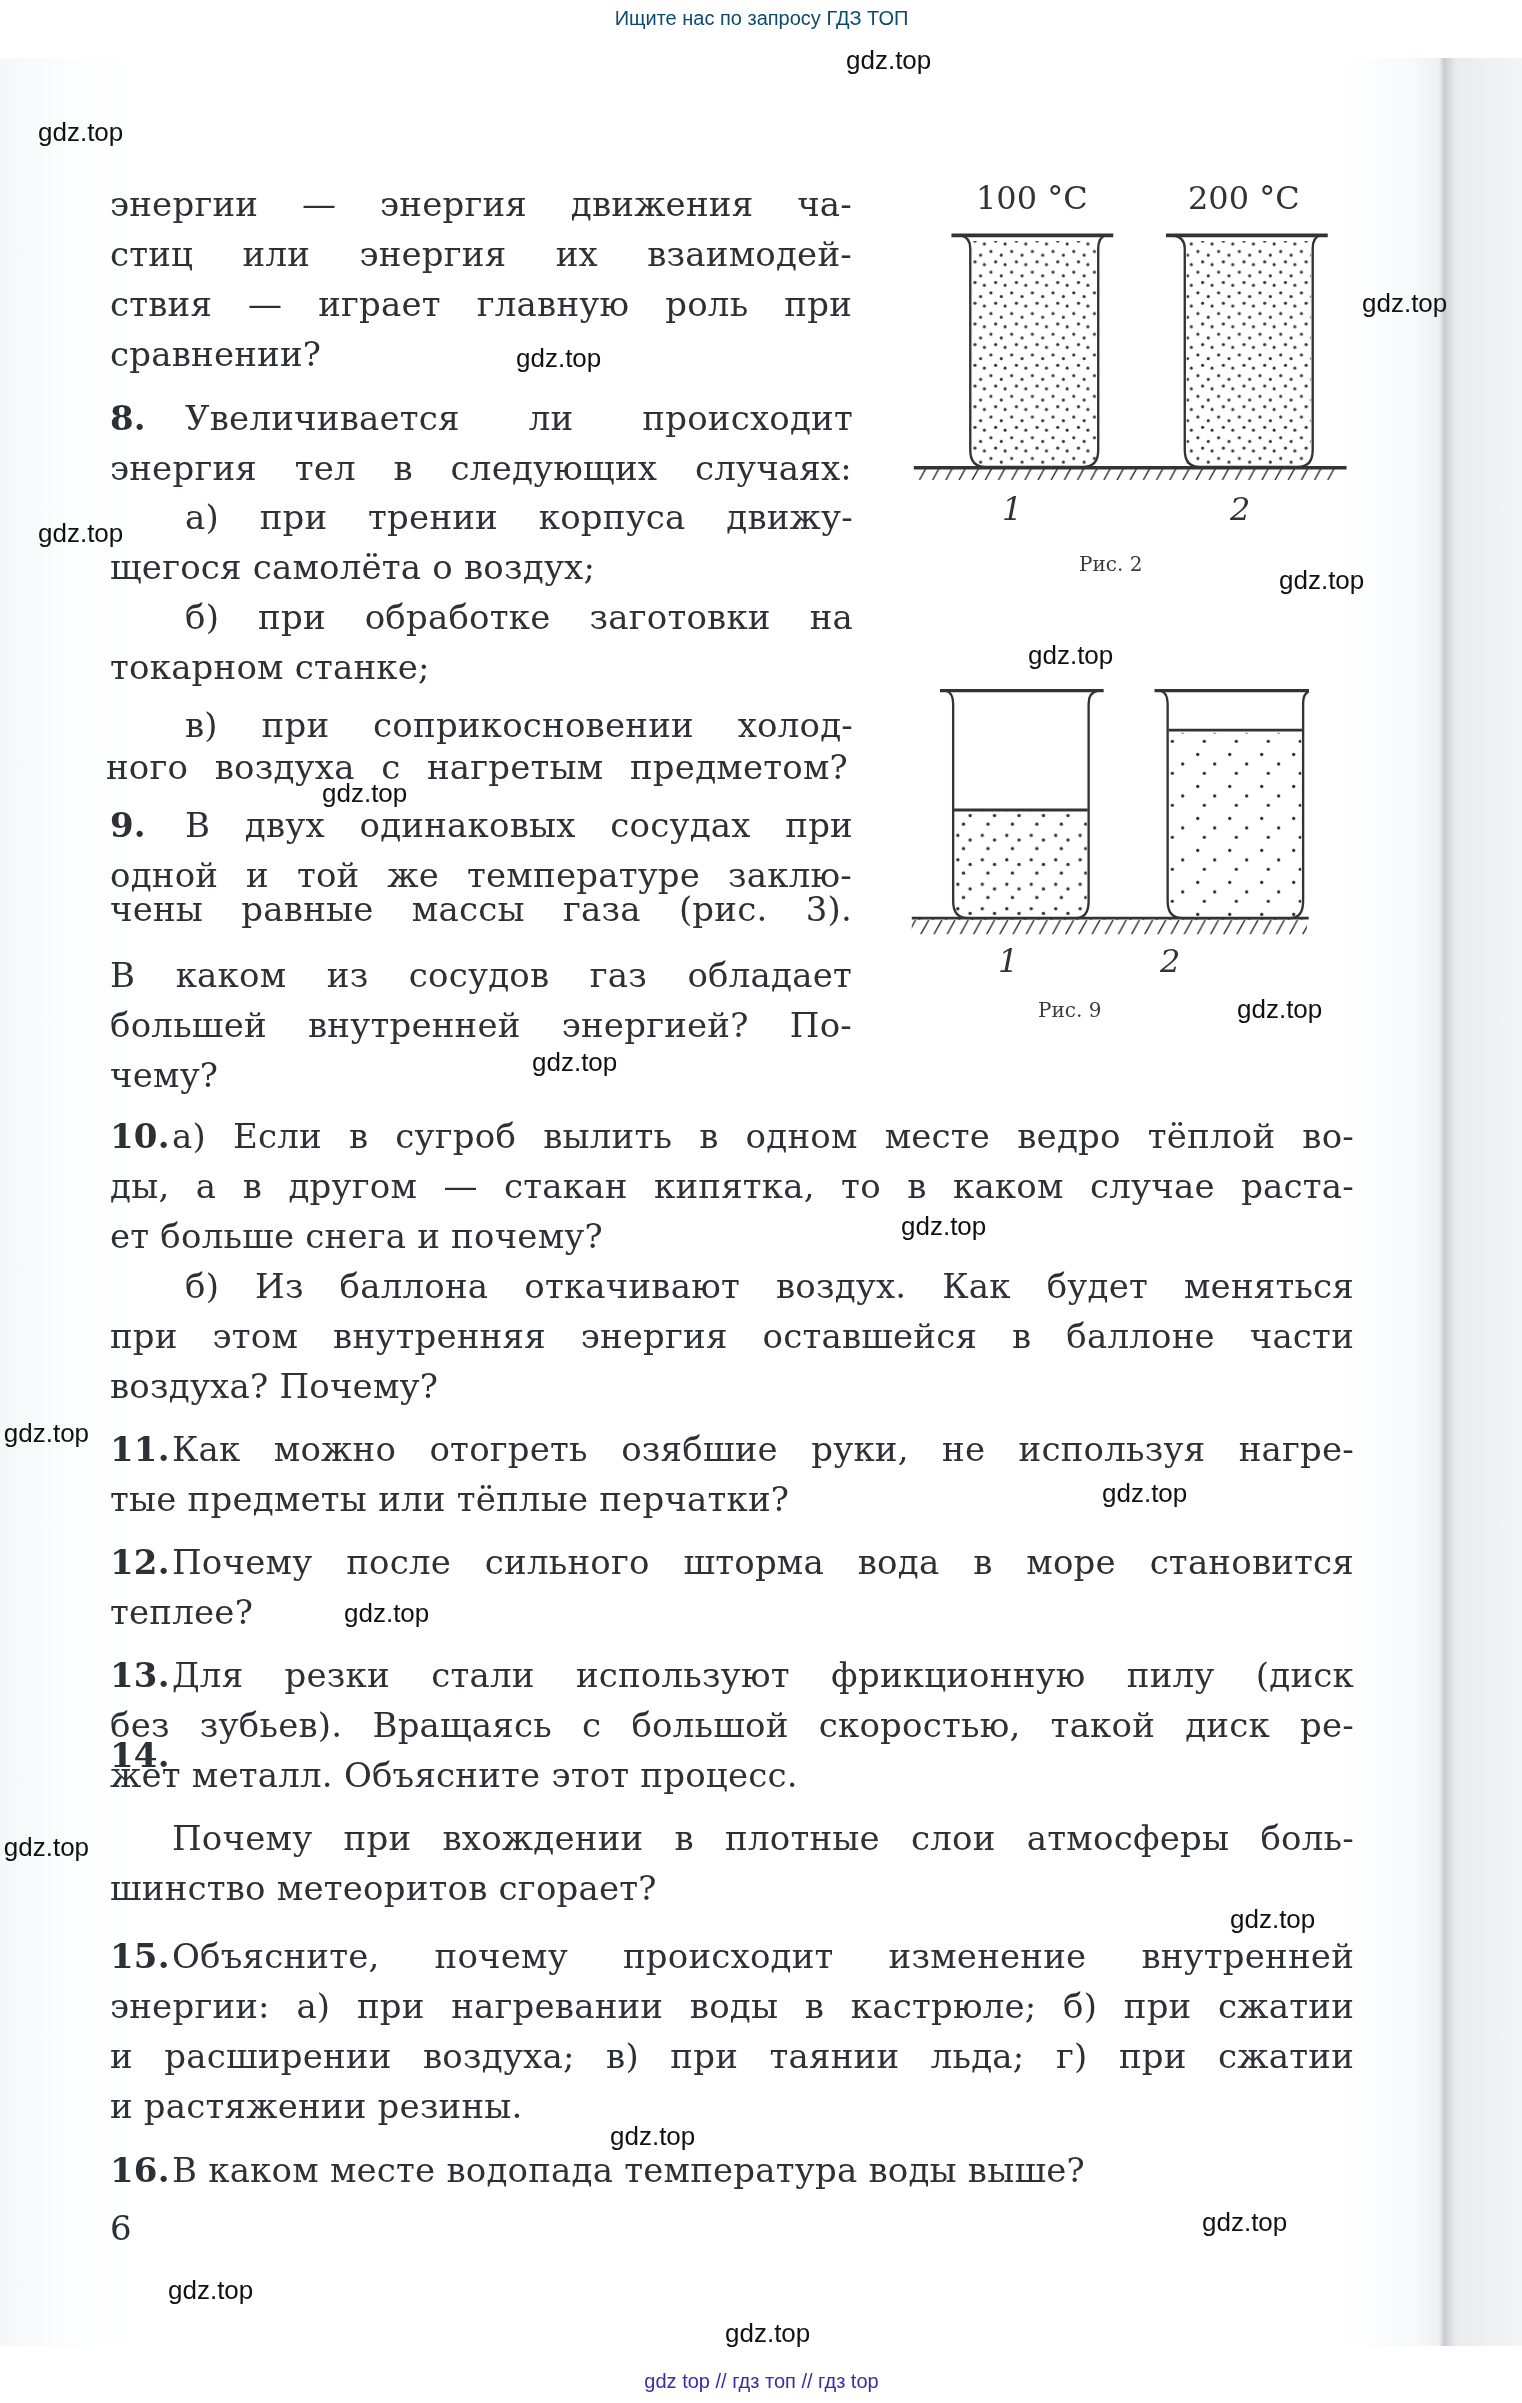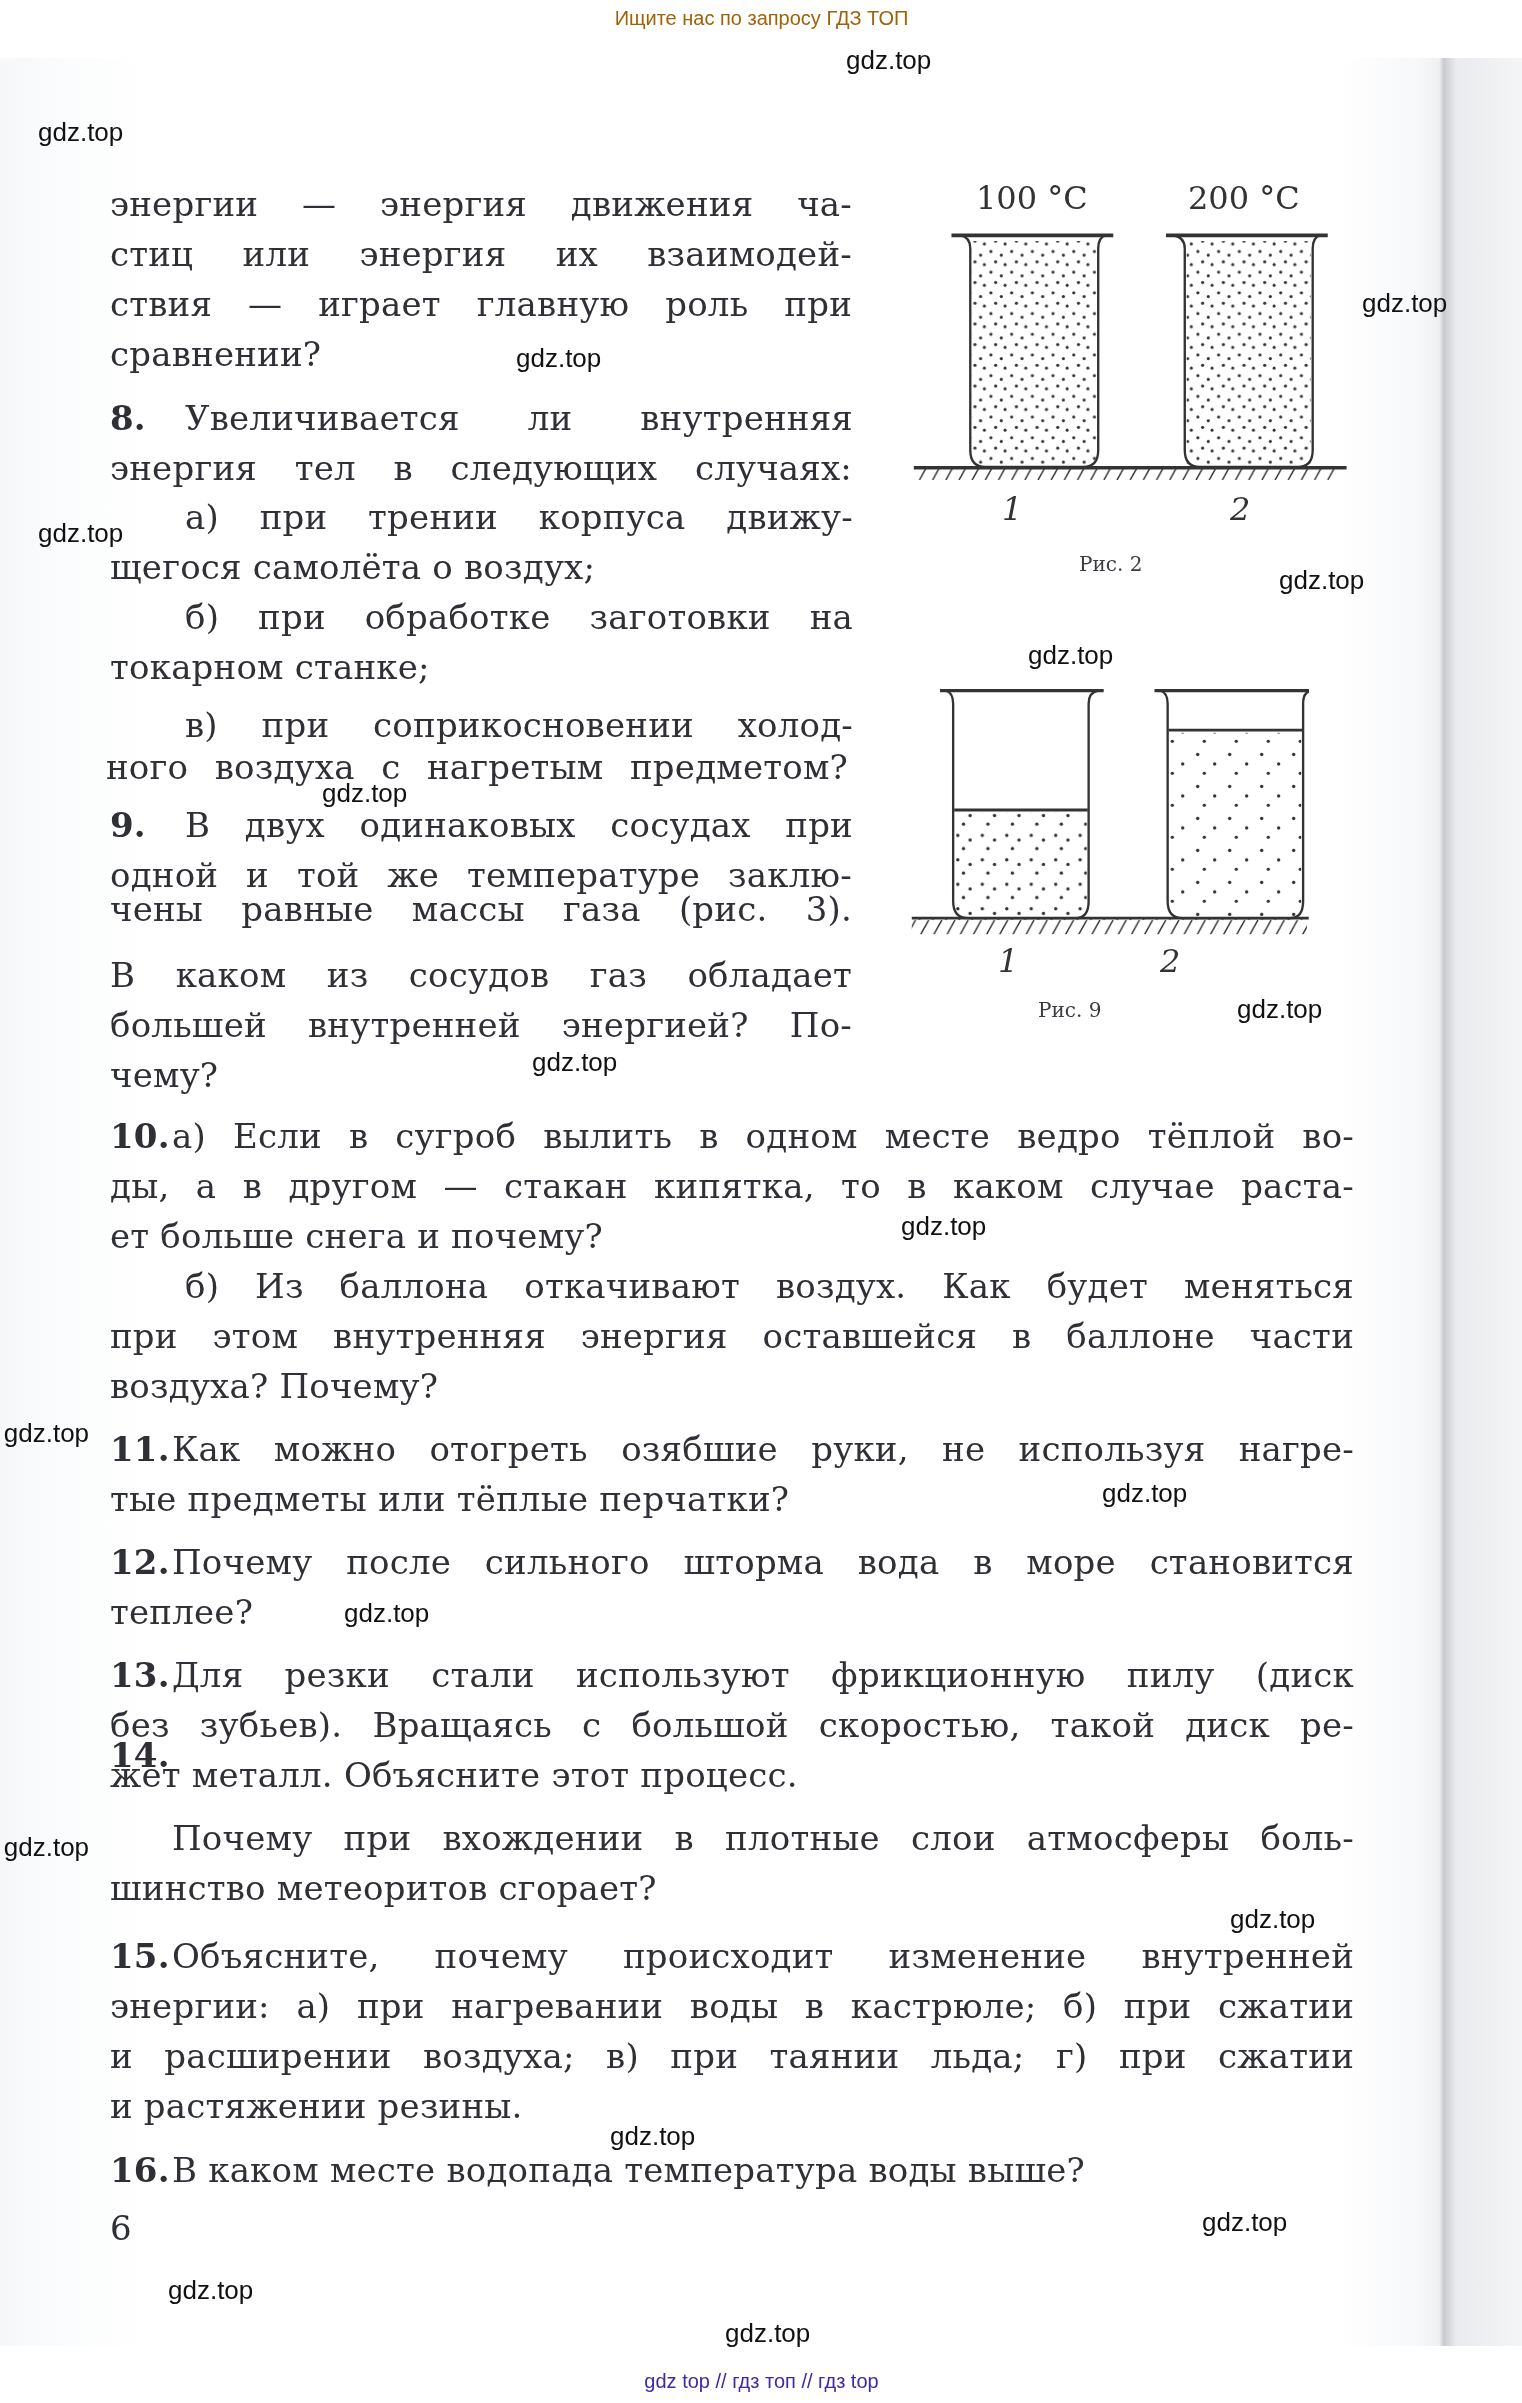--- a/index.html
+++ b/index.html
@@ -1,19 +1,19 @@
 <!DOCTYPE html>
 <html style="font-size:15px"><head>
 <meta charset="utf-8">
 <style>
   html,body{margin:0;padding:0;}
   body{width:1523px;height:2404px;position:relative;background:#ffffff;overflow:hidden;
        font-family:"DejaVu Serif","Liberation Serif",serif;color:#2e2e33;}
   .banner-top{position:absolute;left:0;top:0;width:1523px;height:36px;text-align:center;
-       font-family:"Liberation Sans",sans-serif;font-size:20px;line-height:36px;color:#a16207;}
+       font-family:"Liberation Sans",sans-serif;font-size:20px;line-height:36px;color:#0c4a6e;}
   .page{position:absolute;left:0;top:58px;width:1523px;height:2288px;
        background:linear-gradient(90deg,#f6f7f9 0,#fbfcfd 4%,#ffffff 10%,#ffffff 88%,#f7f8fa 93%,#eef0f2 94.5%,#c9cbcf 94.8%,#e9ebee 95.6%,#f4f5f6 100%);}
   .banner-bottom{position:absolute;left:0;top:2359px;width:1523px;height:45px;text-align:center;
        font-family:"Liberation Sans",sans-serif;font-size:20px;line-height:45px;color:#3d2aa6;}
   .wm{position:absolute;font-family:"Liberation Sans",sans-serif;font-size:26px;color:#111;white-space:nowrap;}
   .tl{position:absolute;font-size:34px;line-height:50px;white-space:nowrap;color:#2f2f36;letter-spacing:0.2px;}
   .justify{text-align:justify;text-align-last:justify;}
   .num{font-weight:bold;}
   .fig{position:absolute;}
   .cap{position:absolute;font-size:20px;color:#3a3a40;white-space:nowrap;}
@@ -49,21 +49,21 @@
 <div class="wm" style="left:168px;top:2275px;">gdz.top</div>
 <div class="wm" style="left:725px;top:2318px;">gdz.top</div>
 
 <div class="tl justify" style="left:110px;top:179px;width:742px;">энергии — энергия движения ча-</div>
 <div class="tl justify" style="left:110px;top:229px;width:742px;">стиц или энергия их взаимодей-</div>
 <div class="tl justify" style="left:110px;top:279px;width:742px;">ствия — играет главную роль при</div>
 <div class="tl" style="left:110px;top:329px;">сравнении?</div>
 
 <div>
   <div class="tl num" style="left:110px;top:393px;">8.</div>
-  <div class="tl justify" style="left:185px;top:393px;width:668px;">Увеличивается ли внутренняя</div>
+  <div class="tl justify" style="left:185px;top:393px;width:668px;">Увеличивается ли происходит</div>
   <div class="tl justify" style="left:110px;top:443px;width:742px;">энергия тел в следующих случаях:</div>
   <div class="tl justify" style="left:185px;top:492px;width:668px;">а) при трении корпуса движу-</div>
   <div class="tl" style="left:110px;top:542px;">щегося самолёта о воздух;</div>
   <div class="tl justify" style="left:185px;top:592px;width:668px;">б) при обработке заготовки на</div>
   <div class="tl" style="left:110px;top:642px;">токарном станке;</div>
   <div class="tl justify" style="left:185px;top:692px;width:668px;margin-top:8px;">в) при соприкосновении холод-</div>
   <div class="tl justify" style="left:106px;top:742px;width:742px;">ного воздуха с нагретым предметом?</div>
 </div>
 
 <div>

